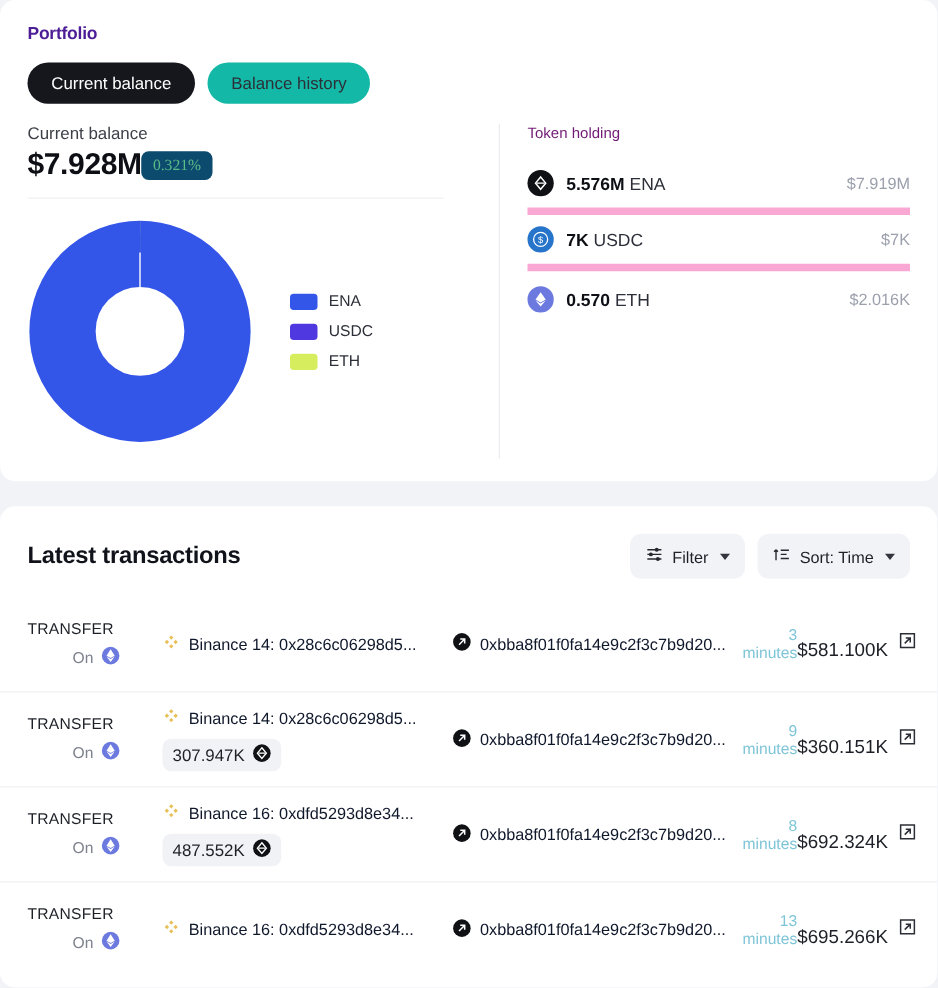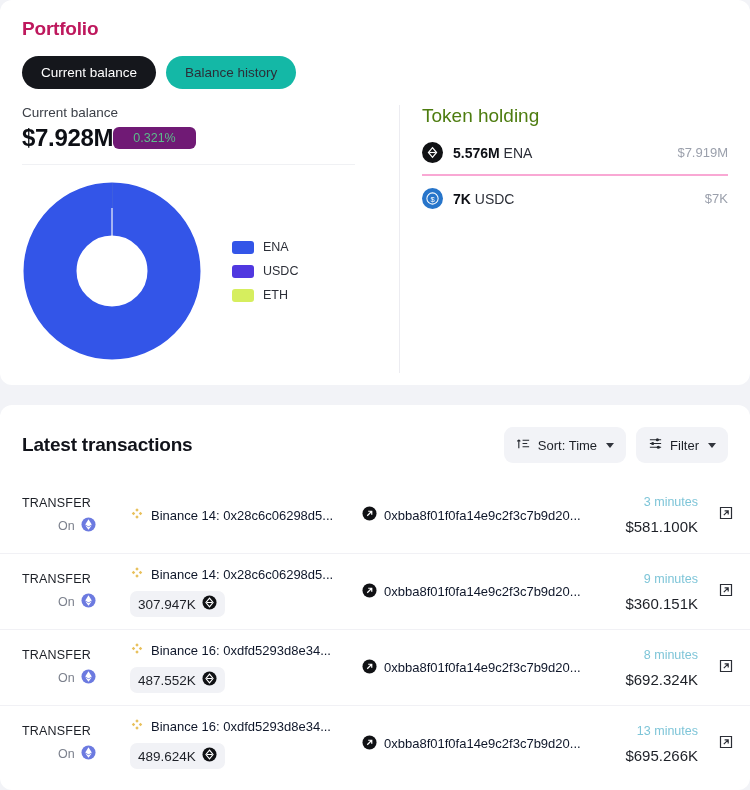--- a/index.html
+++ b/index.html
@@ -20,23 +20,23 @@
     border-radius: 12px;
     margin: 0 0 0 0;
     padding: 0;
     height: 385px;
     position: relative;
   }
 
   .portfolio-head { padding: 18px 22px 0 22px; }
 
   .page-title {
-    font-size: 19px;
+    font-size: 14px;
     font-weight: bold;
-    color: #be185d;
+    color: #4c1d95;
     letter-spacing: -0.2px;
   }
 
   .tabs { display: flex; gap: 10px; margin-top: 16px; }
 
   .tab {
     border-radius: 999px;
     font-size: 13.5px;
     padding: 9px 19px;
     cursor: pointer;
@@ -68,25 +68,26 @@
   }
 
   .balance-amount {
     font-size: 24px;
     font-weight: bold;
     color: #0d0f15;
     letter-spacing: -0.3px;
   }
 
   .balance-change {
-    background: #701a75;
+    background: #0c4a6e;
     color: #5bbd8a;
     font-size: 12.5px;
     border-radius: 6px;
-    padding: 4px 20px;
+    padding: 4px 9px;
+    font-family: Liberation Serif, serif;
   }
 
   .balance-underline {
     border-bottom: 1px solid #f0f1f4;
     margin: 12px 22px 0 0;
   }
 
   
   .chart-area {
     display: flex;
@@ -104,30 +105,30 @@
   .legend-item:last-child { margin-bottom: 0; }
   .legend-swatch {
     width: 22px; height: 13px;
     border-radius: 3px;
     margin-right: 9px;
   }
   .legend-label { font-size: 12.5px; color: #2c2f38; }
 
   
   .token-head {
-    font-size: 19px;
-    color: #4d7c0f;
-    margin-bottom: 4px;
+    font-size: 12px;
+    color: #701a75;
+    margin-bottom: 14px;
   }
 
   .token-row {
     display: flex;
     align-items: center;
     height: 45px;
-    border-bottom: 2px solid #f9a8d4;
+    border-bottom: 6px solid #f9a8d4;
   }
   .token-row:last-child { border-bottom: none; }
 
   .token-icon {
     width: 21px; height: 21px;
     border-radius: 50%;
     margin-right: 10px;
     flex: 0 0 21px;
     display: flex; align-items: center; justify-content: center;
   }
@@ -220,21 +221,22 @@
     padding: 4px 8px;
     font-size: 13.5px;
     color: #1d2027;
     margin-top: 8px;
     width: fit-content;
   }
 
   .tx-right {
     text-align: right;
     display: flex;
-    flex-direction: column;
+    flex-direction: row;
+    align-items: flex-end;
     padding-right: 30px;
   }
   .tx-time { font-size: 12.5px; color: #7ec5d8; }
   .tx-usd {
     font-size: 15px;
     color: #1d2027;
     margin-top: 9px;
   }
   .ext-link {
     position: absolute;
@@ -323,53 +325,63 @@
           <span class="token-icon" style="background:#2775ca">
             <svg width="15" height="15" viewBox="0 0 16 16">
                 <circle cx="8" cy="8" r="6" fill="none" stroke="#ffffff" stroke-width="1.1"></circle>
                 <text x="8" y="11.4" font-size="8" fill="#ffffff" text-anchor="middle" font-family="Liberation Sans, sans-serif">$</text>
               </svg>
           </span>
           <span class="token-text"><b>7K</b> <span>USDC</span></span>
           <span class="token-value">$7K</span>
         </div>
 
+        <div class="token-row">
+          <span class="token-icon" style="background:#6c7ae0">
+            <svg width="11" height="13" viewBox="0 0 12 16">
+                <path d="M6 1 L11 8 L6 11 L1 8 Z" fill="#ffffff"></path>
+                <path d="M6 12 L11 9 L6 15 L1 9 Z" fill="#ffffff"></path>
+              </svg>
+          </span>
+          <span class="token-text"><b>0.570</b> <span>ETH</span></span>
+          <span class="token-value">$2.016K</span>
+        </div>
       </div>
     </div>
   </div>
 
   <div class="tx-card">
 
     <div class="tx-head">
       <div class="tx-title">Latest transactions</div>
       <div class="tx-controls">
-
-        <button class="ctrl-btn">
-          <span>
-            <svg width="15" height="15" viewBox="0 0 16 16">
-                <path d="M3 4 V13 M3 4 L1.4 5.8 M3 4 L4.6 5.8" stroke="#25282f" stroke-width="1.2" fill="none"></path>
-                <path d="M7 4.5 H14 M7 8 H12 M7 11.5 H14" stroke="#25282f" stroke-width="1.2"></path>
-              </svg>
-          </span>
-          <span>Sort: Time</span>
-          <span class="caret"></span>
-        </button>
 
         <button class="ctrl-btn">
           <span>
             <svg width="15" height="15" viewBox="0 0 16 16">
                 <path d="M2 4 H14 M2 8 H14 M2 12 H14" stroke="#25282f" stroke-width="1.2"></path>
                 <circle cx="10" cy="4" r="1.7" fill="#25282f"></circle>
                 <circle cx="5" cy="8" r="1.7" fill="#25282f"></circle>
                 <circle cx="11" cy="12" r="1.7" fill="#25282f"></circle>
               </svg>
           </span>
           <span>Filter</span>
           <span class="caret"></span>
         </button>
+
+        <button class="ctrl-btn">
+          <span>
+            <svg width="15" height="15" viewBox="0 0 16 16">
+                <path d="M3 4 V13 M3 4 L1.4 5.8 M3 4 L4.6 5.8" stroke="#25282f" stroke-width="1.2" fill="none"></path>
+                <path d="M7 4.5 H14 M7 8 H12 M7 11.5 H14" stroke="#25282f" stroke-width="1.2"></path>
+              </svg>
+          </span>
+          <span>Sort: Time</span>
+          <span class="caret"></span>
+        </button>
       </div>
     </div>
 
     <div class="tx-list">
 
       <div class="tx-row">
         <div>
           <div class="tx-type">TRANSFER</div>
           <div class="tx-on">
             <span>On</span>
@@ -545,30 +557,20 @@
         </div>
         <div>
           <div class="tx-from-line">
             <span>
               <svg class="mini-icon-sm" viewBox="0 0 16 16">
                   <path d="M8 1.5 L10 3.5 L8 5.5 L6 3.5 Z M4 5.5 L6 7.5 L4 9.5 L2 7.5 Z M12 5.5 L14 7.5 L12 9.5 L10 7.5 Z M8 9.5 L10 11.5 L8 13.5 L6 11.5 Z" fill="#e8c05a"></path>
                 </svg>
             </span>
             <span>Binance 16: 0xdfd5293d8e34...</span>
           </div>
-          <div class="amount-badge">
-            <span>489.624K</span>
-            <span>
-              <svg class="mini-icon" viewBox="0 0 16 16">
-                  <circle cx="8" cy="8" r="7.5" fill="#101114"></circle>
-                  <path d="M8 3.4 L11.8 8 L8 12.6 L4.2 8 Z" fill="none" stroke="#ffffff" stroke-width="1.2"></path>
-                  <path d="M5.2 8 H10.8" stroke="#ffffff" stroke-width="1.1"></path>
-                </svg>
-            </span>
-          </div>
         </div>
         <div>
           <div class="tx-to-line">
             <span>
               <svg class="mini-icon" viewBox="0 0 16 16">
                   <circle cx="8" cy="8" r="7.5" fill="#101114"></circle>
                   <path d="M5.6 10.4 L10.4 5.6 M6.6 5.6 H10.4 V9.4" stroke="#ffffff" stroke-width="1.3" fill="none"></path>
                 </svg>
             </span>
             <span>0xbba8f01f0fa14e9c2f3c7b9d20...</span>

